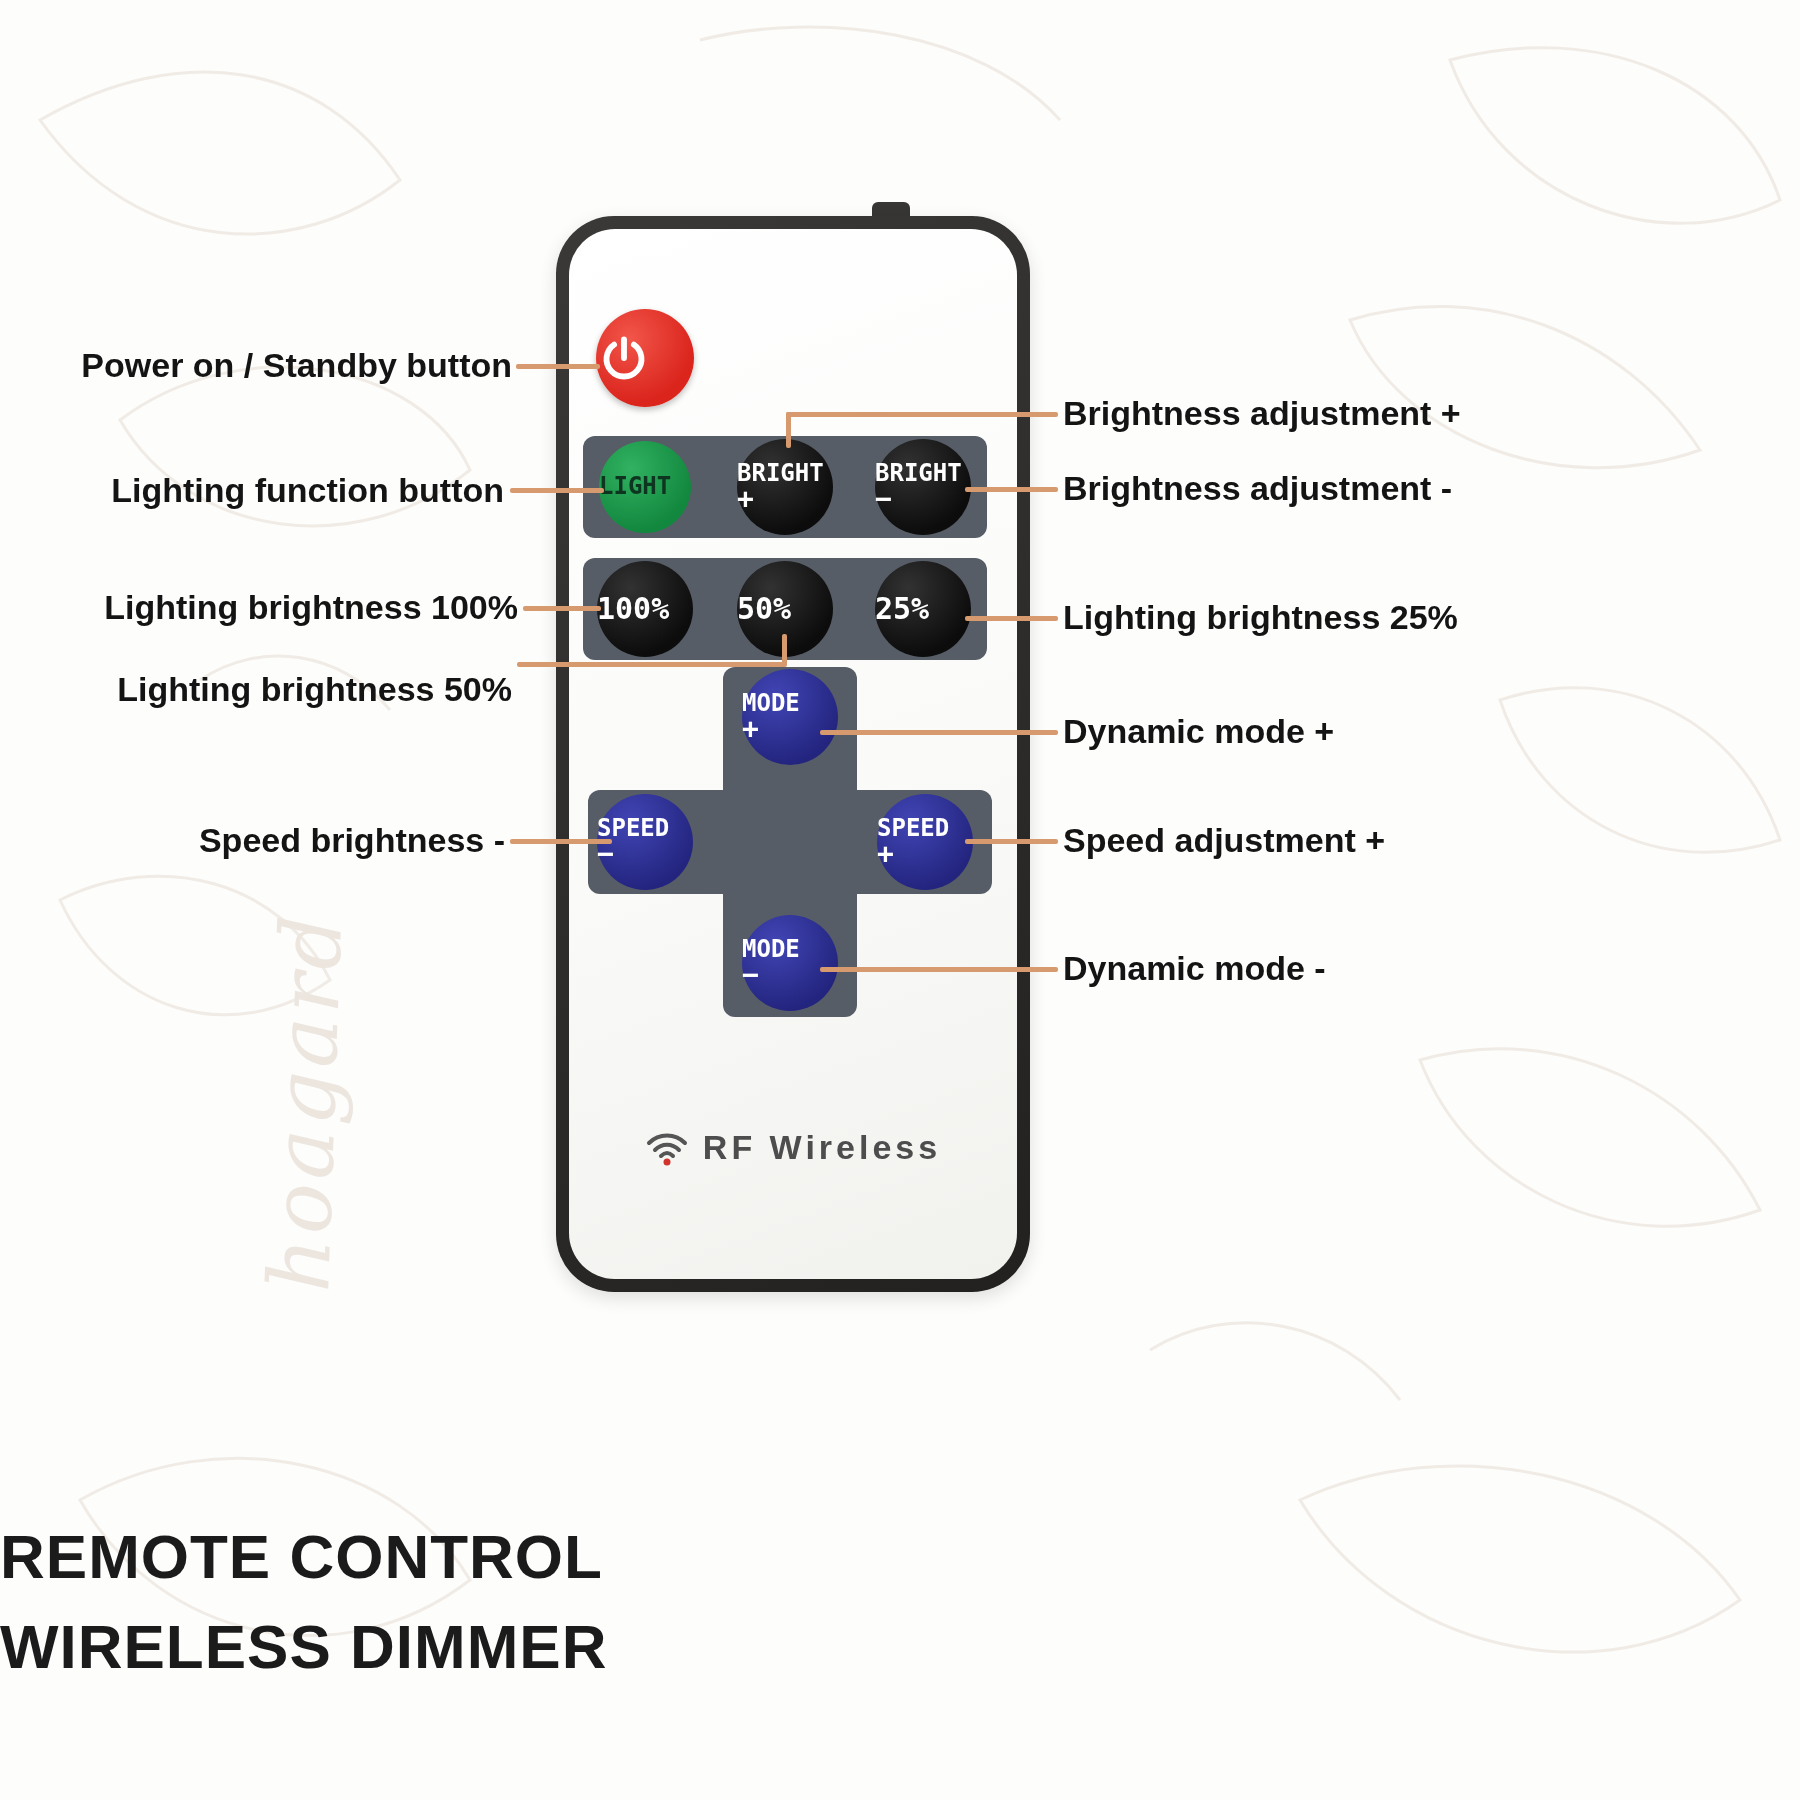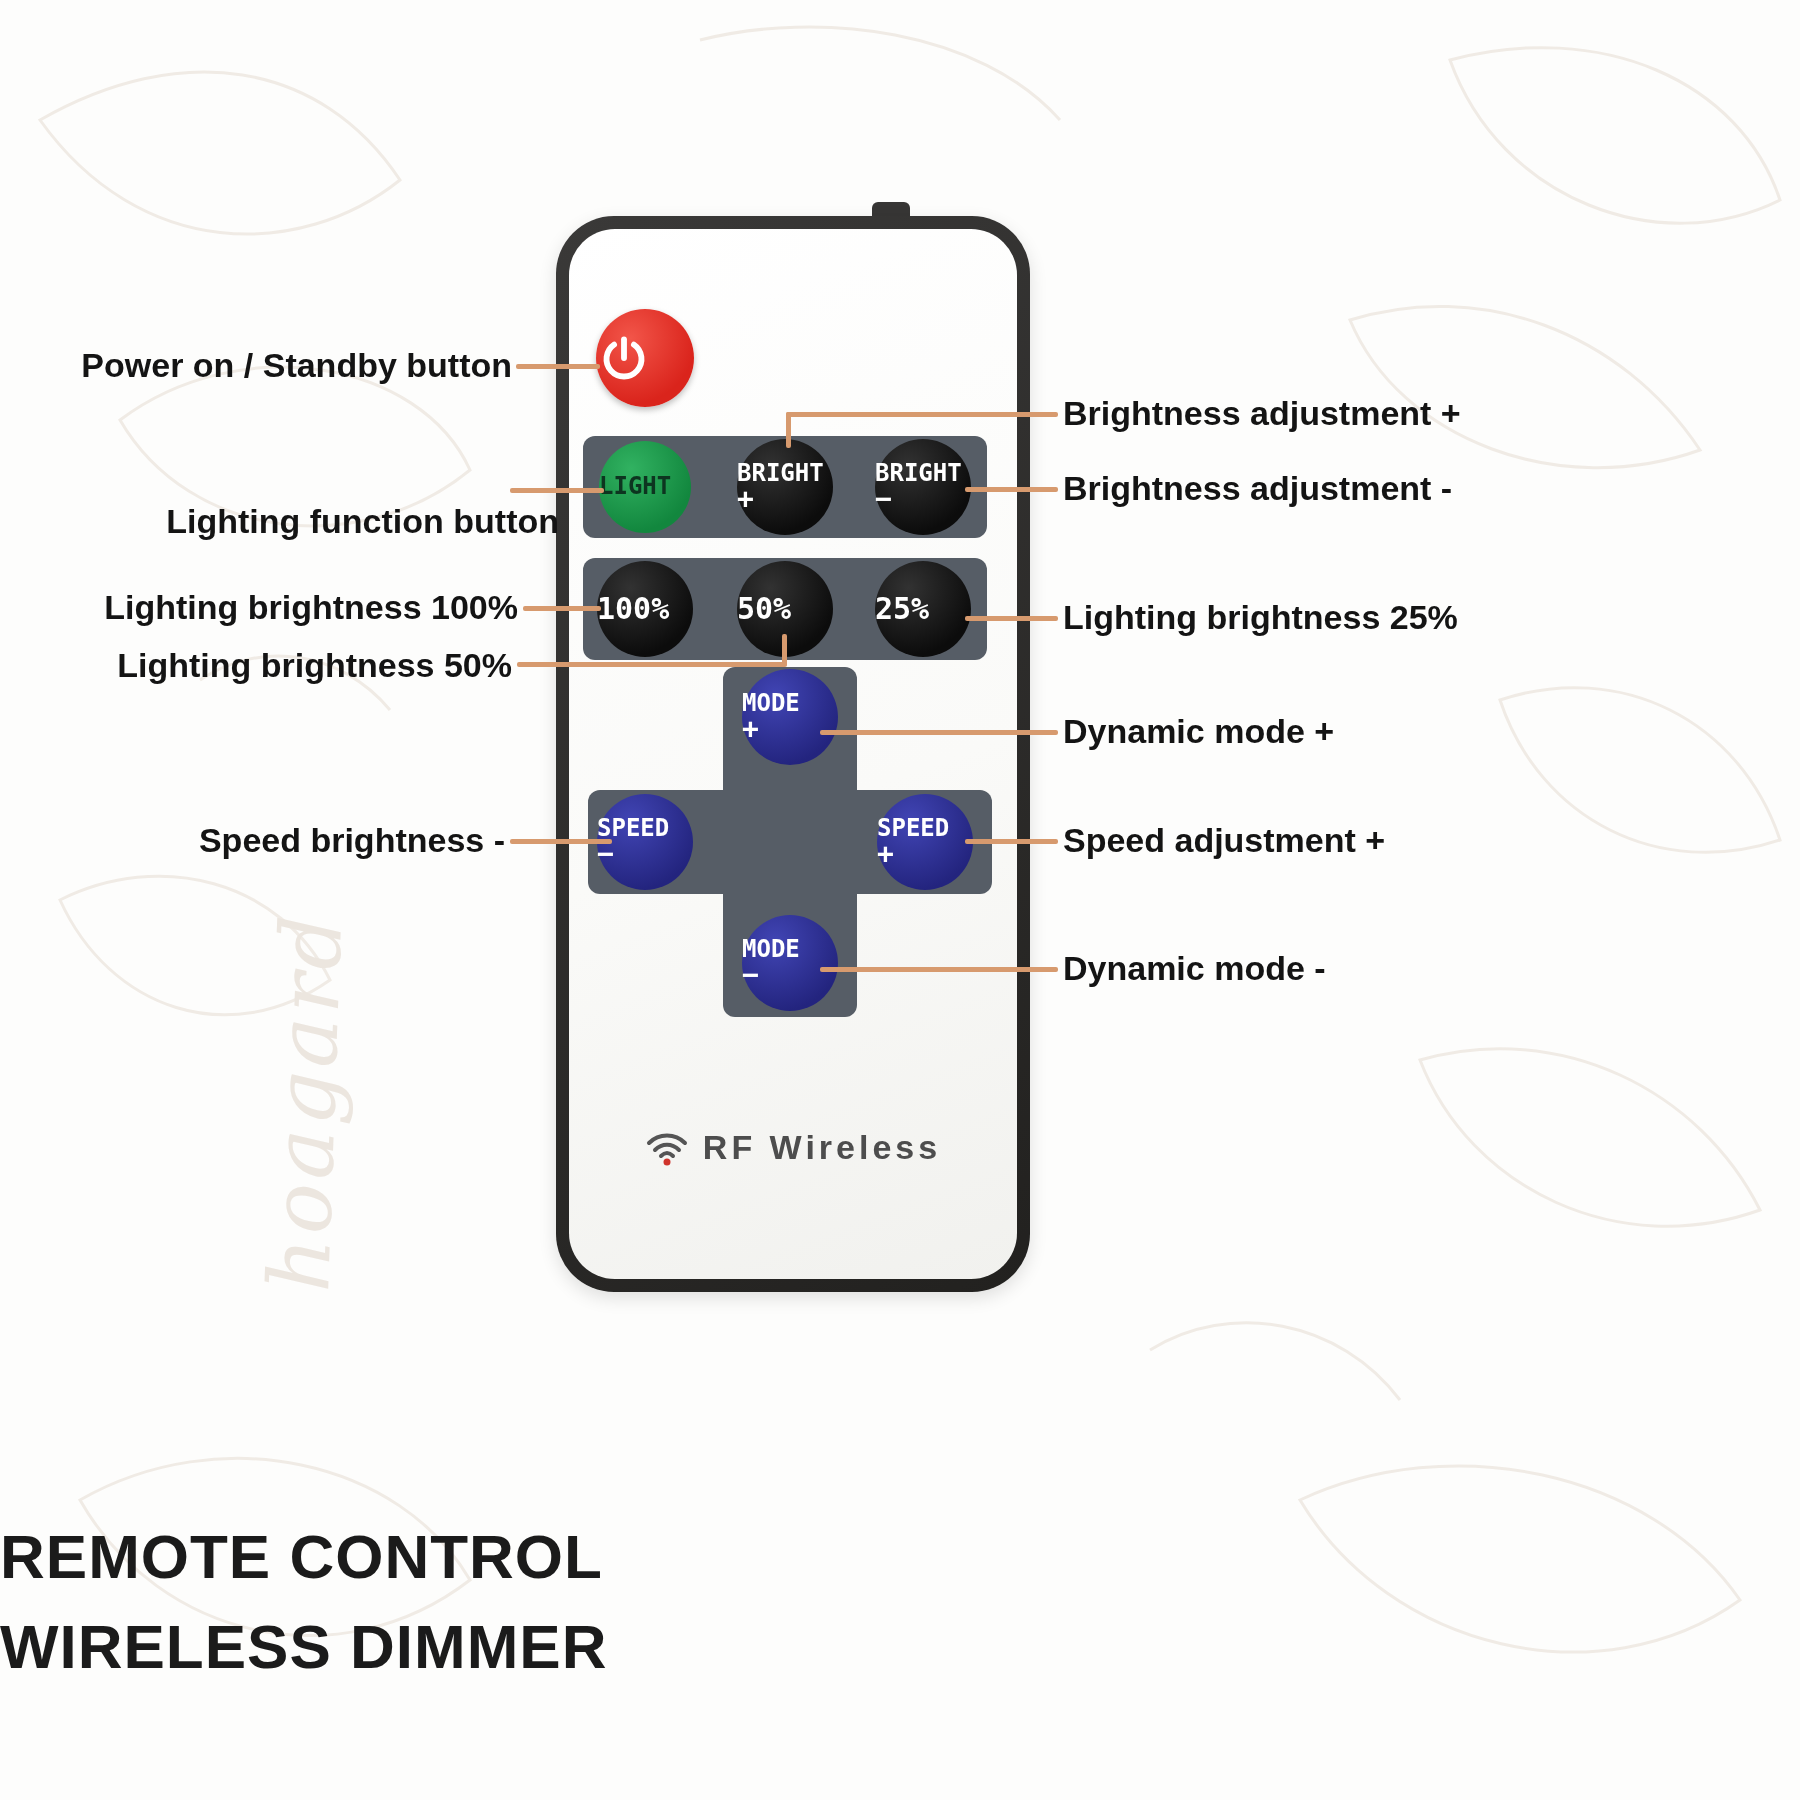--- a/index.html
+++ b/index.html
@@ -242,27 +242,27 @@
       <path d="M10 21 C17 14 27 14 34 21" stroke="#555555" stroke-width="4" stroke-linecap="round"></path>
       <path d="M16 27 C20 23 24 23 28 27" stroke="#555555" stroke-width="4" stroke-linecap="round"></path>
       <circle cx="22" cy="33" r="3.5" fill="#d0342c"></circle>
     </svg>
     <span>RF Wireless</span>
   </div>
 
   <div class="callout" style="right:1288px; top:344px;">Power on / Standby button</div>
   <div class="cline" style="left:516px; top:364px; width:84px;"></div>
 
-  <div class="callout" style="right:1241px; top:469px;margin-top:31px;">Lighting function button</div>
+  <div class="callout" style="right:1296px; top:469px;">Lighting function button</div>
   <div class="cline" style="left:510px; top:488px; width:94px;"></div>
 
   <div class="callout" style="right:1282px; top:586px;">Lighting brightness 100%</div>
   <div class="cline" style="left:523px; top:606px; width:78px;"></div>
 
-  <div class="callout" style="right:1288px; top:644px;">Lighting brightness 50%</div>
+  <div class="callout" style="right:1288px; top:668px;">Lighting brightness 50%</div>
   <div class="cline" style="left:517px; top:662px; width:270px;"></div>
   <div class="cline v" style="left:782px; top:634px; height:32px;"></div>
 
   <div class="callout" style="right:1295px; top:819px;">Speed brightness -</div>
   <div class="cline" style="left:510px; top:839px; width:102px;"></div>
 
   <div class="callout" style="left:1063px; top:392px;">Brightness adjustment +</div>
   <div class="cline" style="left:786px; top:412px; width:272px;"></div>
   <div class="cline v" style="left:786px; top:412px; height:36px;"></div>
 

